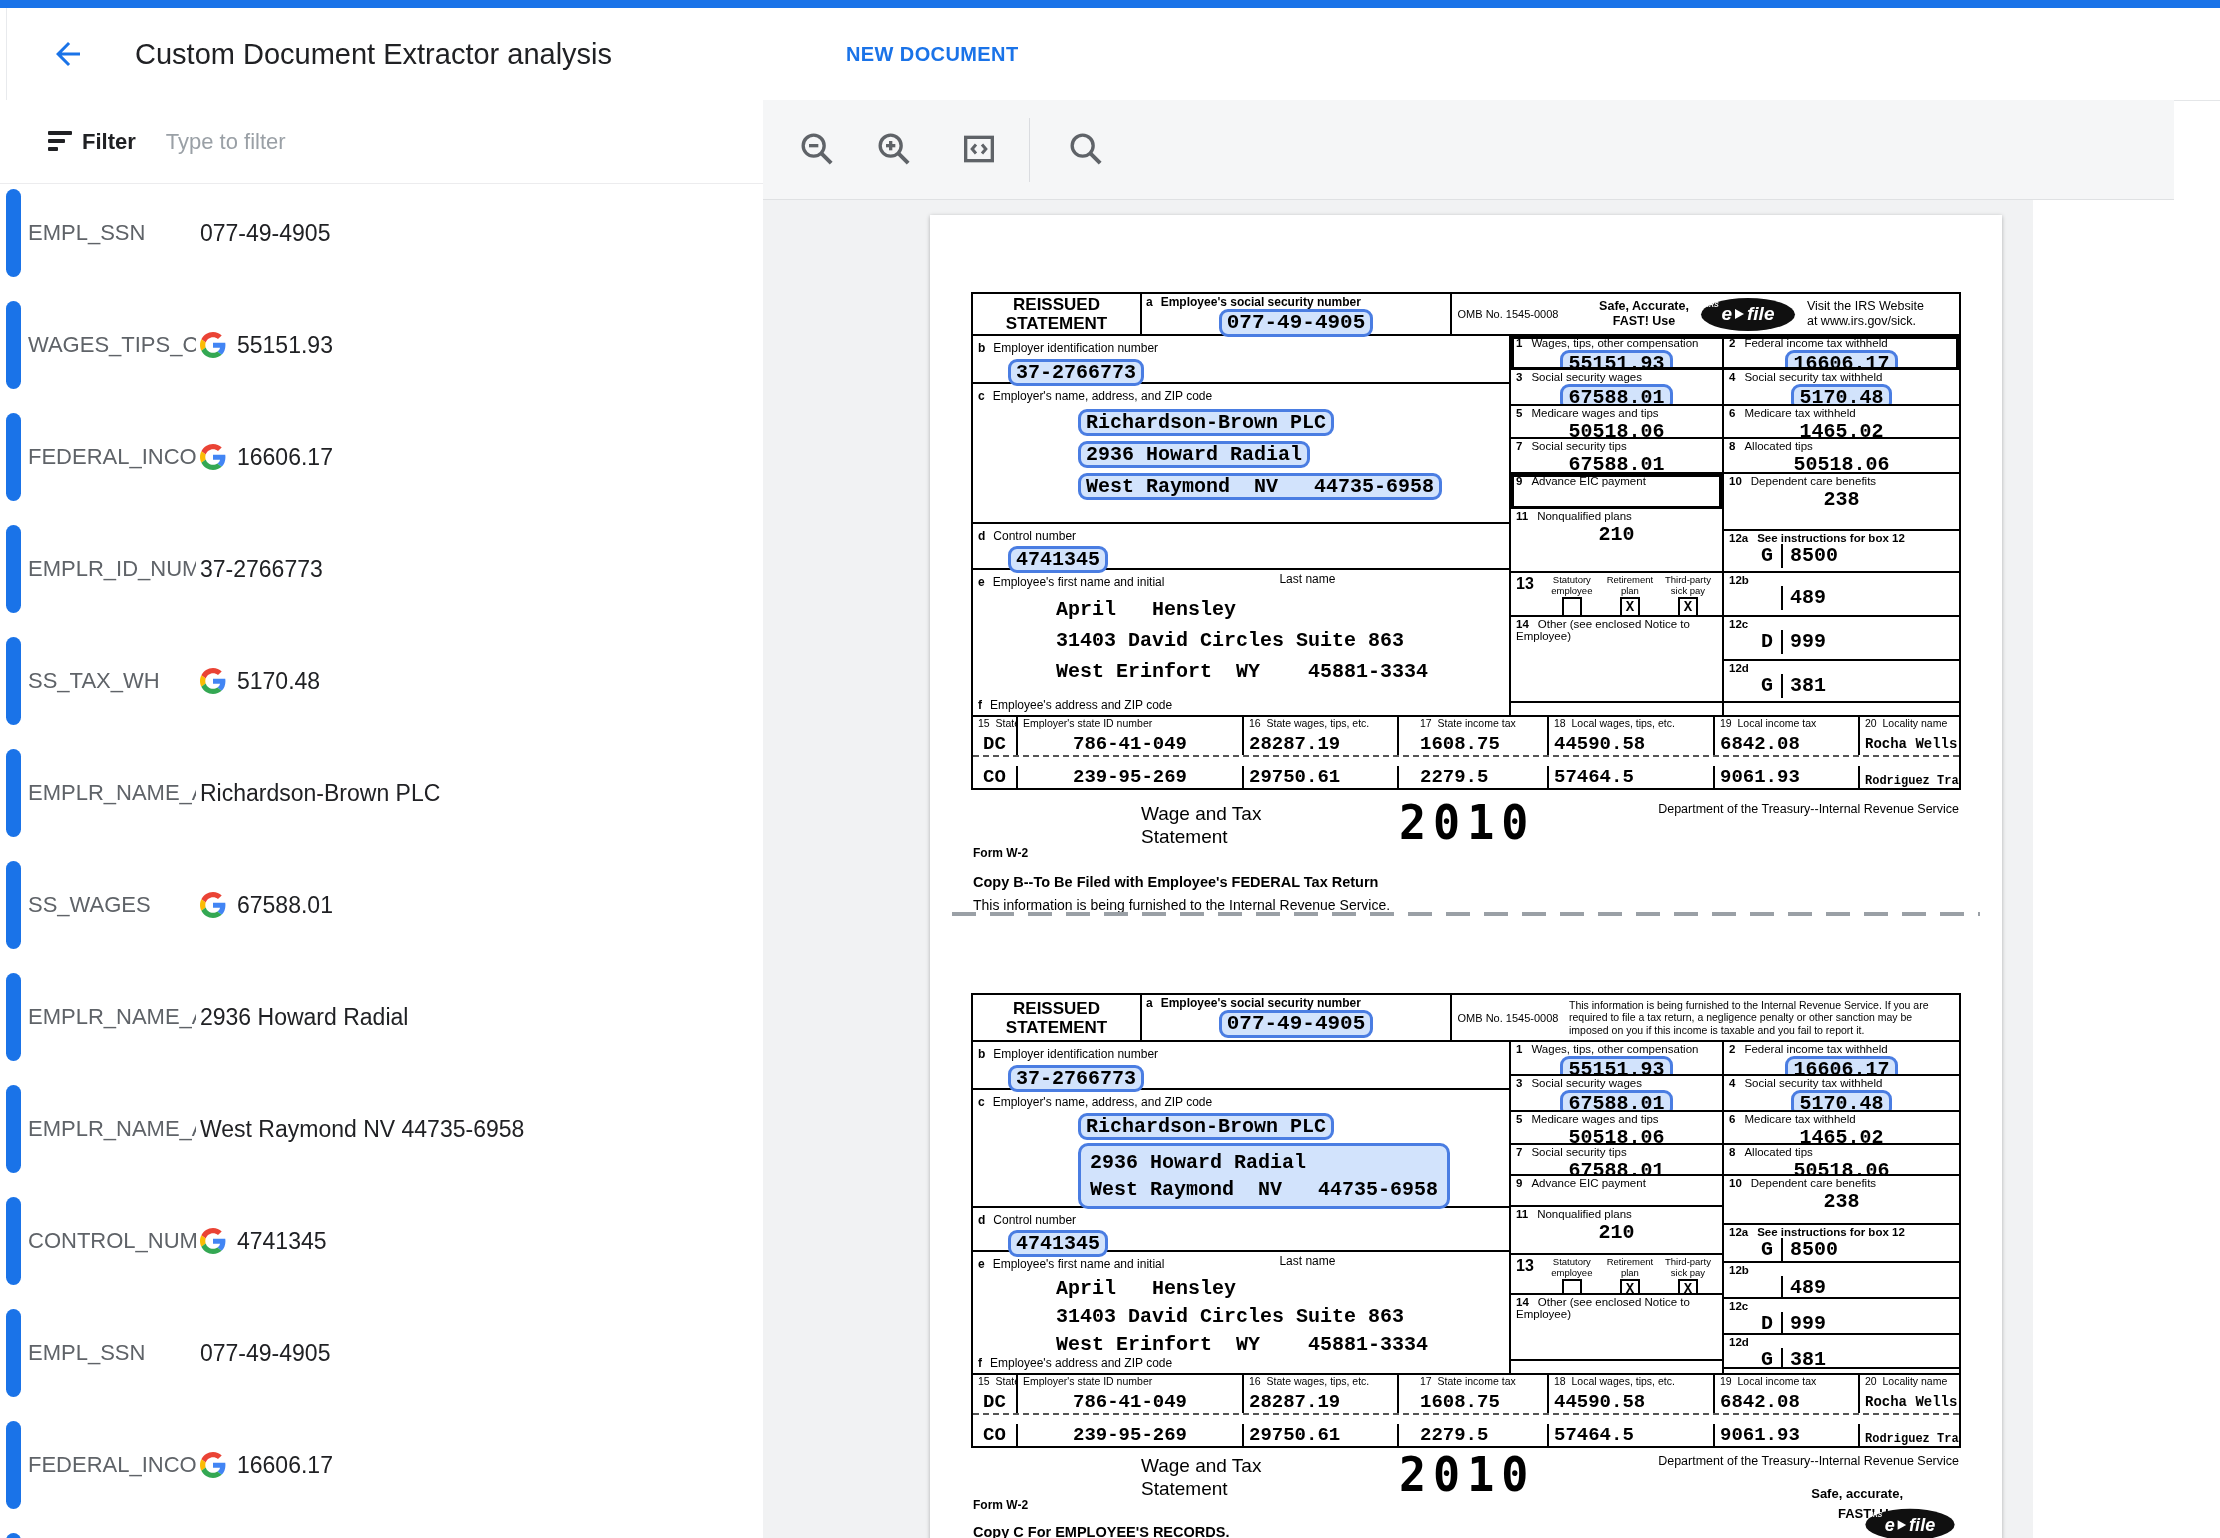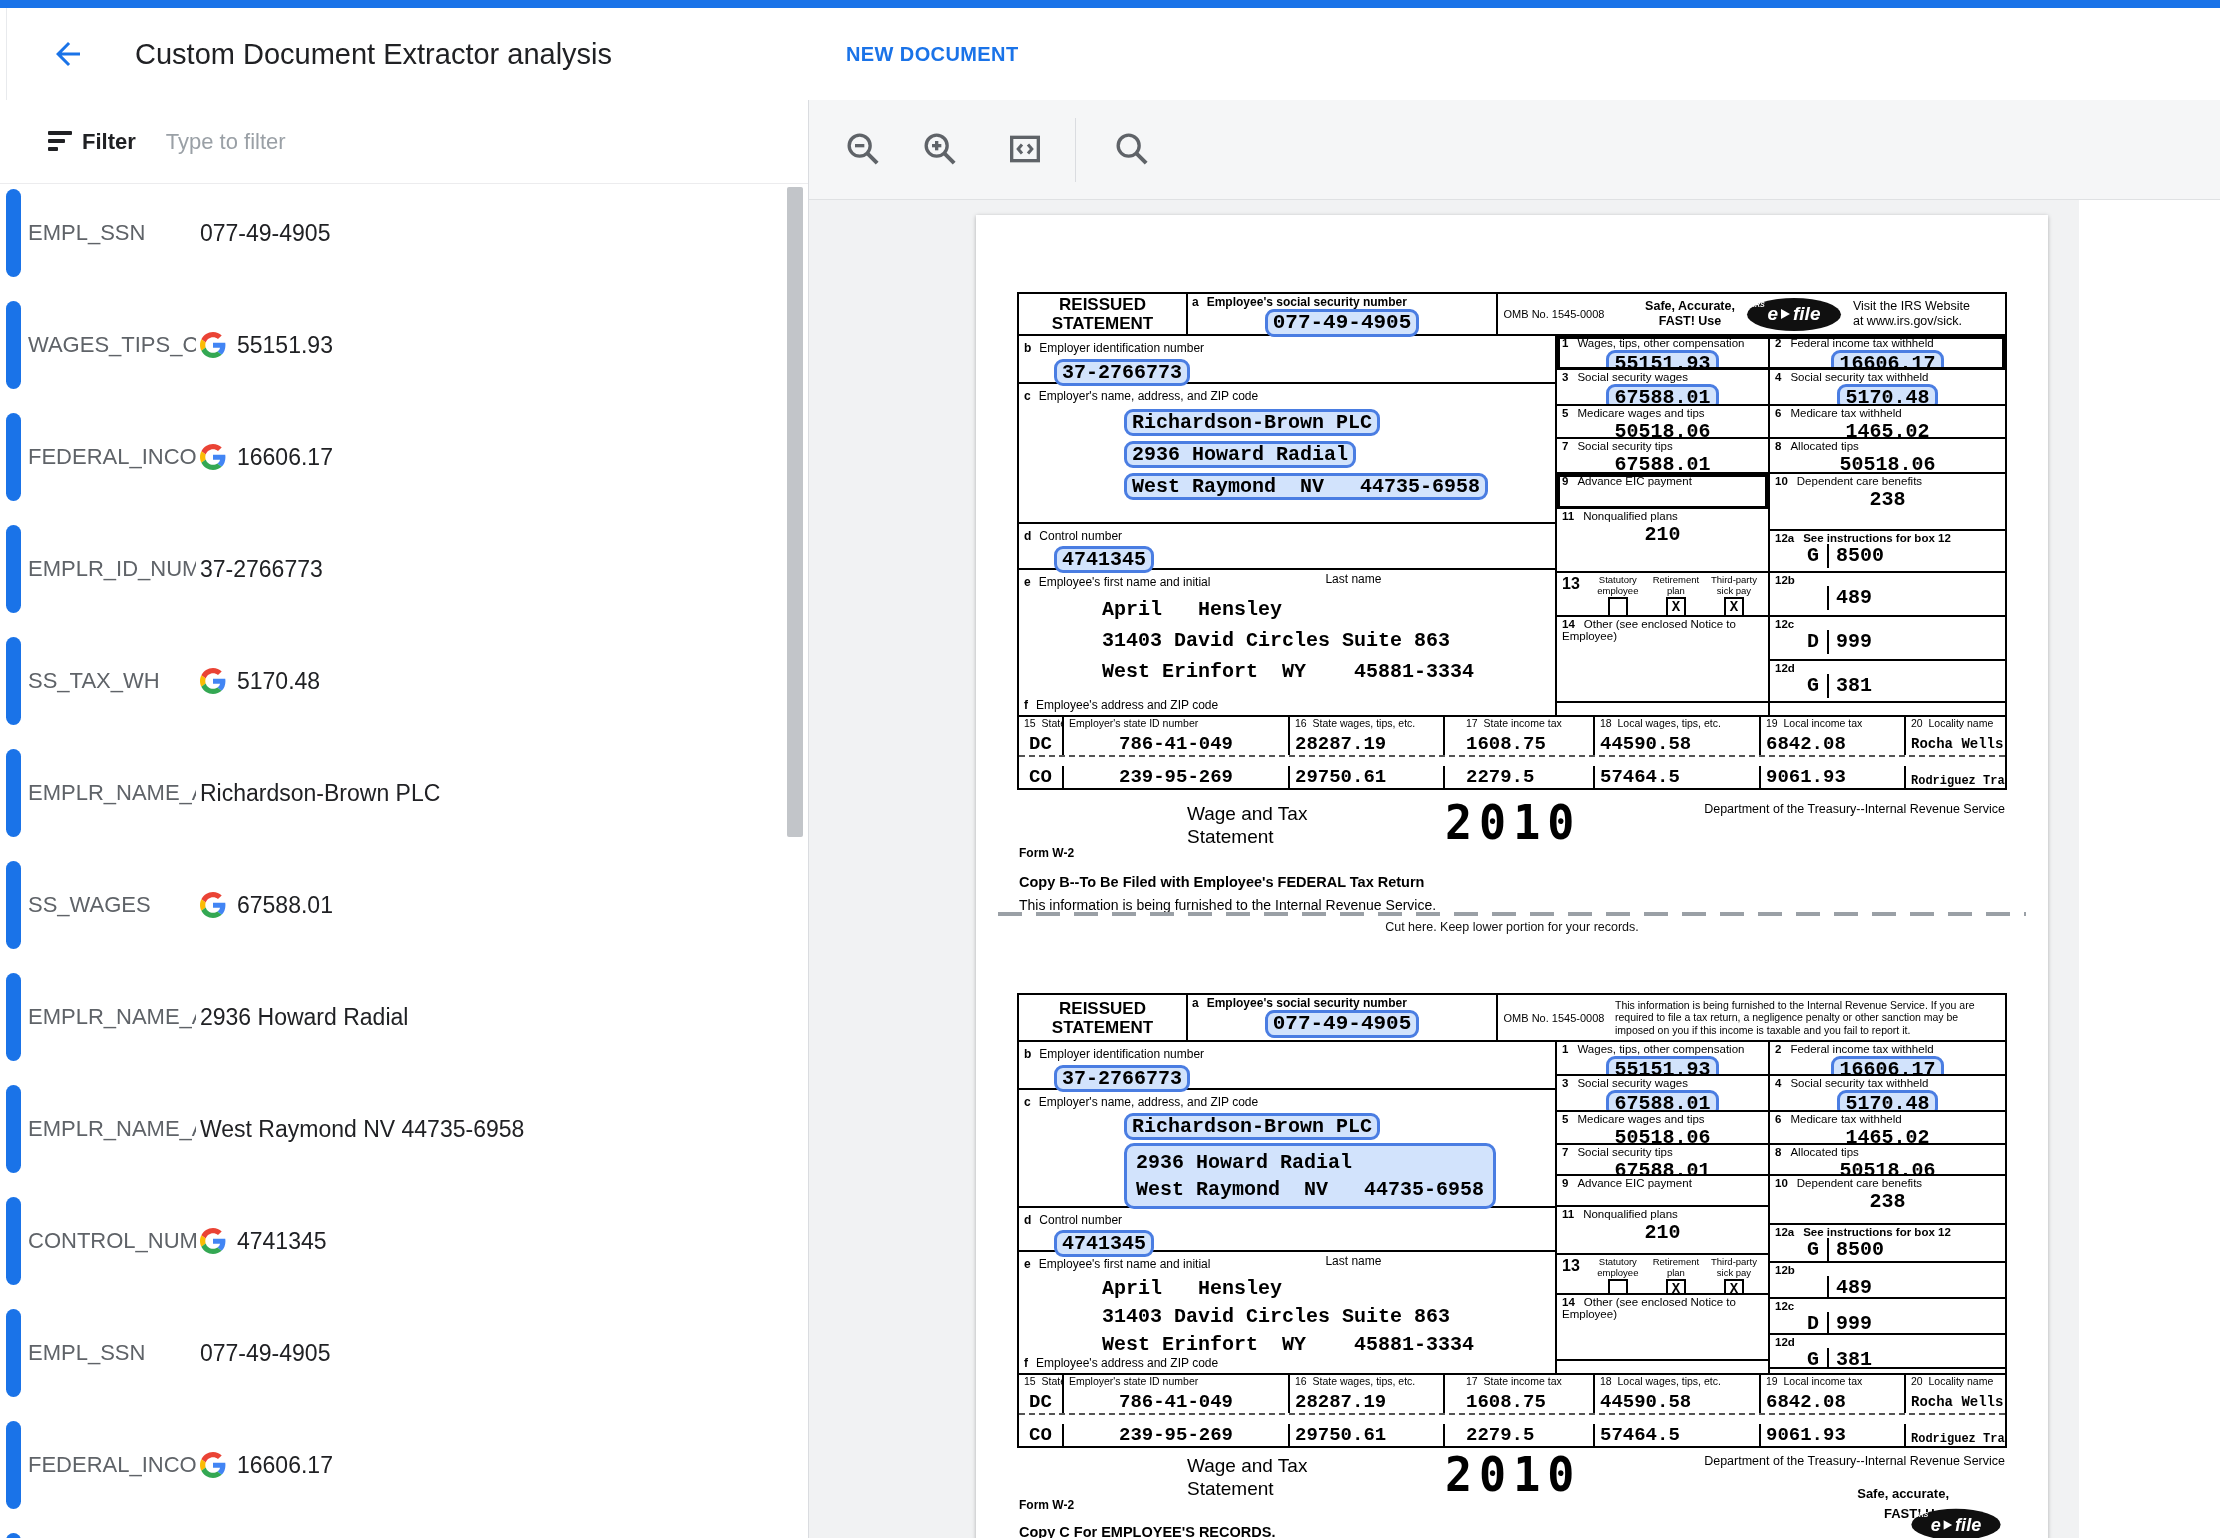--- a/index.html
+++ b/index.html
@@ -22,21 +22,21 @@
   .filtericon i:nth-child(3){top:16px;width:10px;}
   .filterlabel{margin-left:8px;font-size:22px;font-weight:700;color:#202124;}
   .filterinput{margin-left:28px;border:none;outline:none;font-size:22px;color:#202124;width:520px;font-family:"Liberation Sans",sans-serif;background:transparent;}
   .filterinput::placeholder{color:#9aa0a6;}
   .item{position:absolute;left:0;width:790px;height:88px;display:flex;align-items:center;cursor:pointer;}
   .pill{position:absolute;left:6px;top:0;width:15px;height:88px;background:#1a73e8;border-radius:8px;}
   .flabel{position:absolute;left:28px;width:168px;font-size:22px;color:#5f6368;white-space:nowrap;overflow:hidden;}
   .fval{position:absolute;left:200px;display:flex;align-items:center;gap:11px;font-size:23px;color:#202124;white-space:nowrap;}
   .scrollthumb{position:absolute;left:787px;top:87px;width:16px;height:650px;background:#c2c5c9;border-radius:2px;}
   
-  .docarea{position:absolute;left:809px;top:100px;width:1270px;height:1438px;background:#f1f2f3;}
+  .docarea{position:absolute;left:763px;top:100px;width:1270px;height:1438px;background:#f1f2f3;}
   .toolbar{position:absolute;left:0;top:0;width:1411px;height:99px;background:#f5f6f7;border-bottom:1px solid #dfe1e3;}
   .tbtn{position:absolute;top:27px;width:44px;height:44px;display:flex;align-items:center;justify-content:center;cursor:pointer;}
   .tdivider{position:absolute;left:266px;top:18px;width:1px;height:64px;background:#dadce0;}
   .viewport{position:absolute;left:0;top:99px;width:1411px;height:1339px;overflow:hidden;}
   .page{position:absolute;left:167px;top:16px;width:1072px;height:1510px;background:#fff;box-shadow:0 1px 4px rgba(0,0,0,.28);}
   
   .w2wrap{position:absolute;left:41px;width:990px;color:#000;}
   .w2{border:2px solid #000;box-sizing:border-box;width:990px;background:#fff;}
   .w2 *{box-sizing:border-box;}
   .rowA{display:flex;border-bottom:2px solid #000;height:42px;}
@@ -512,21 +512,20 @@
               </div>
             <div class="fform">Form  W-2</div>
             <div class="fyear">2010</div>
             <div class="fdept">Department of the Treasury--Internal Revenue Service</div>
             <div class="fcopy">Copy B--To Be Filed with Employee's FEDERAL Tax Return</div>
             <div class="fnote">This information is being furnished to the Internal Revenue Service.</div>
           </div>
         </div>
 
         <div class="cutline" style="top:697px"></div>
-        <div class="cuttext" style="top:705px">Cut here.  Keep lower portion for your records.</div>
 
         <div class="w2wrap" style="top:778px">
           <div class="w2 w2c">
             <div class="rowA">
               <div class="cellReis">
                   <span>REISSUED</span>
                   <span>STATEMENT</span>
                 </div>
               <div class="cellSsn">
                 <div class="lab"><span class="lnum">a</span><span>Employee's social security number</span></div>

